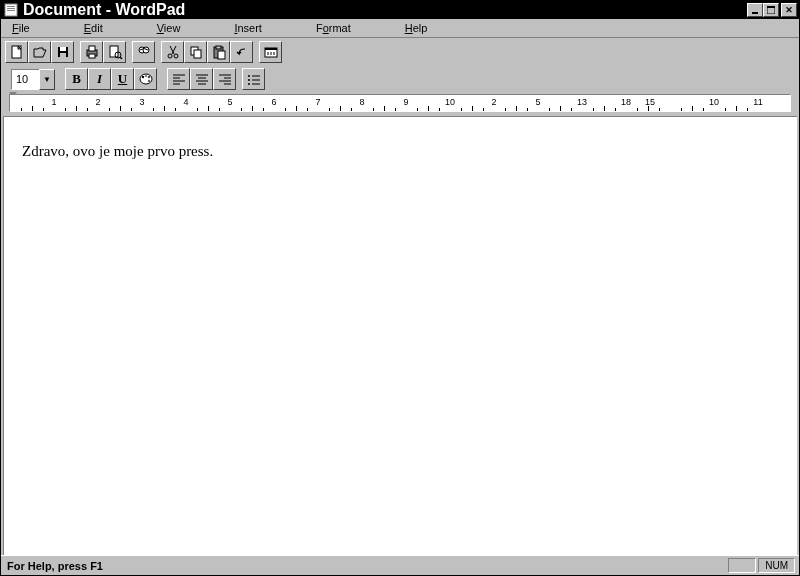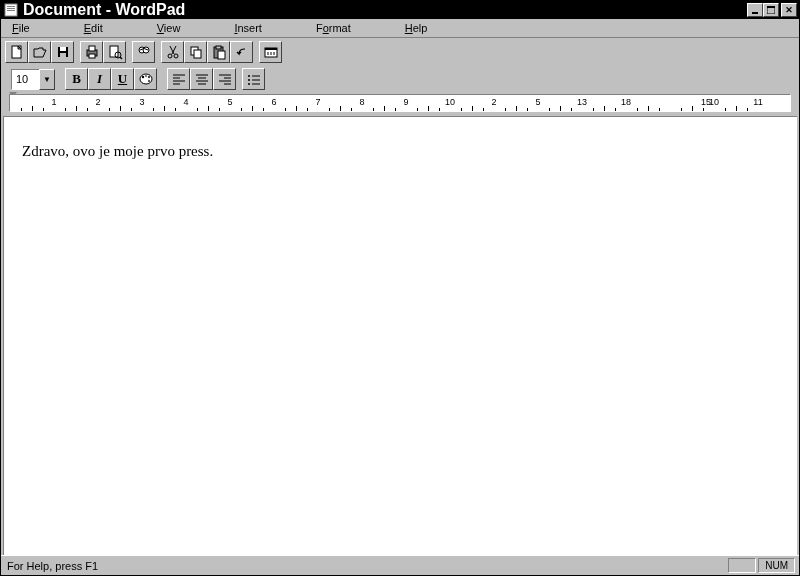--- a/index.html
+++ b/index.html
@@ -164,21 +164,21 @@
 }
 .statusbar {
   background: #c0c0c0;
   height: 20px;
   border-top: 1px solid #fff;
   display: flex;
   align-items: center;
   padding: 0 4px;
   font-size: 11px;
 }
-.statusbar .msg { flex: 1; padding-left: 2px; }
+.statusbar .msg { flex: 1; padding-left: 2px; font-weight: bold; }
 .status-cell {
   border: 1px solid #808080;
   border-right-color: #fff;
   border-bottom-color: #fff;
   padding: 1px 6px;
   margin-left: 2px;
   font-size: 10px;
   min-width: 28px;
   text-align: center;
 }
@@ -412,21 +412,21 @@
       <div class="ruler-tick mid" style="left: 506px;"></div>
       <div class="ruler-tick" style="left: 517px;"></div>
       <span class="ruler-num" style="left: 572px;">13</span>
       <div class="ruler-tick" style="left: 539px;"></div>
       <div class="ruler-tick mid" style="left: 550px;"></div>
       <div class="ruler-tick" style="left: 561px;"></div>
       <span class="ruler-num" style="left: 616px;">18</span>
       <div class="ruler-tick" style="left: 583px;"></div>
       <div class="ruler-tick mid" style="left: 594px;"></div>
       <div class="ruler-tick" style="left: 605px;"></div>
-      <span class="ruler-num" style="left: 696px;">15</span>
+      <span class="ruler-num" style="left: 640px;">15</span>
       <div class="ruler-tick" style="left: 627px;"></div>
       <div class="ruler-tick mid" style="left: 638px;"></div>
       <div class="ruler-tick" style="left: 649px;"></div>
       <span class="ruler-num" style="left: 704px;">10</span>
       <div class="ruler-tick" style="left: 671px;"></div>
       <div class="ruler-tick mid" style="left: 682px;"></div>
       <div class="ruler-tick" style="left: 693px;"></div>
       <span class="ruler-num" style="left: 748px;">11</span>
       <div class="ruler-tick" style="left: 715px;"></div>
       <div class="ruler-tick mid" style="left: 726px;"></div>

